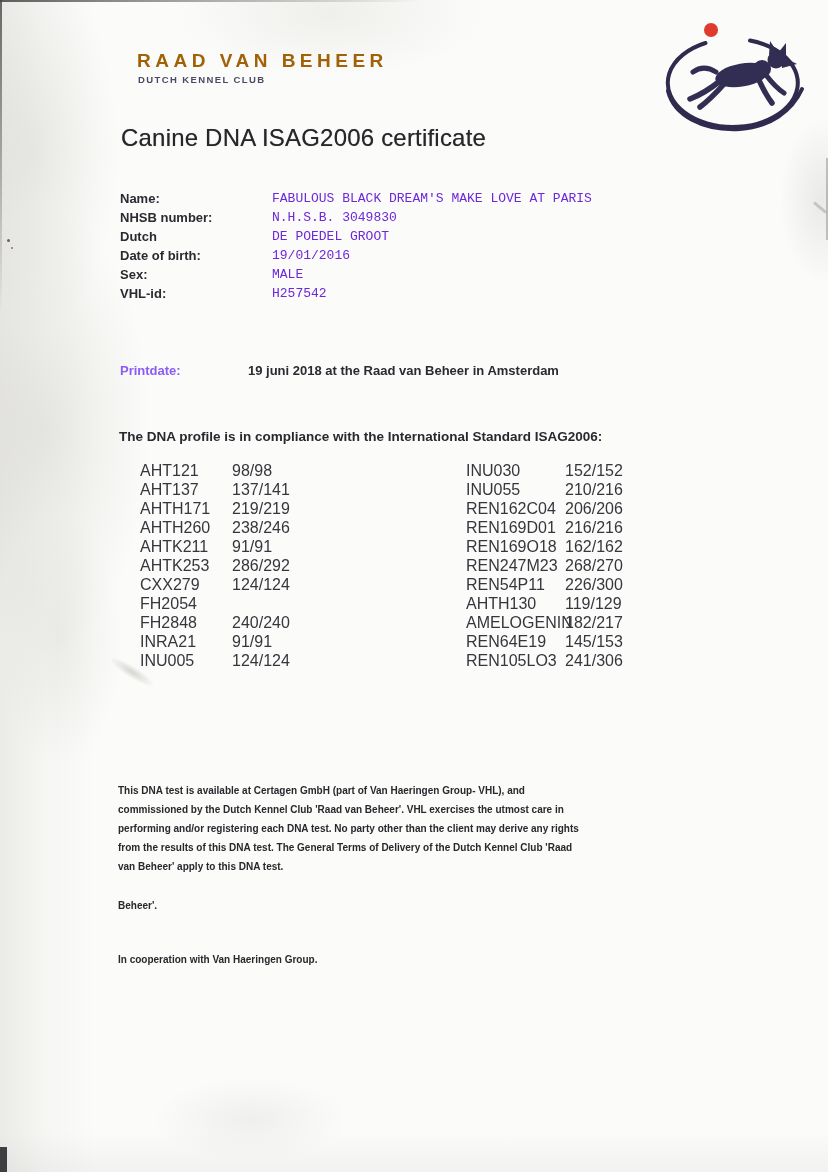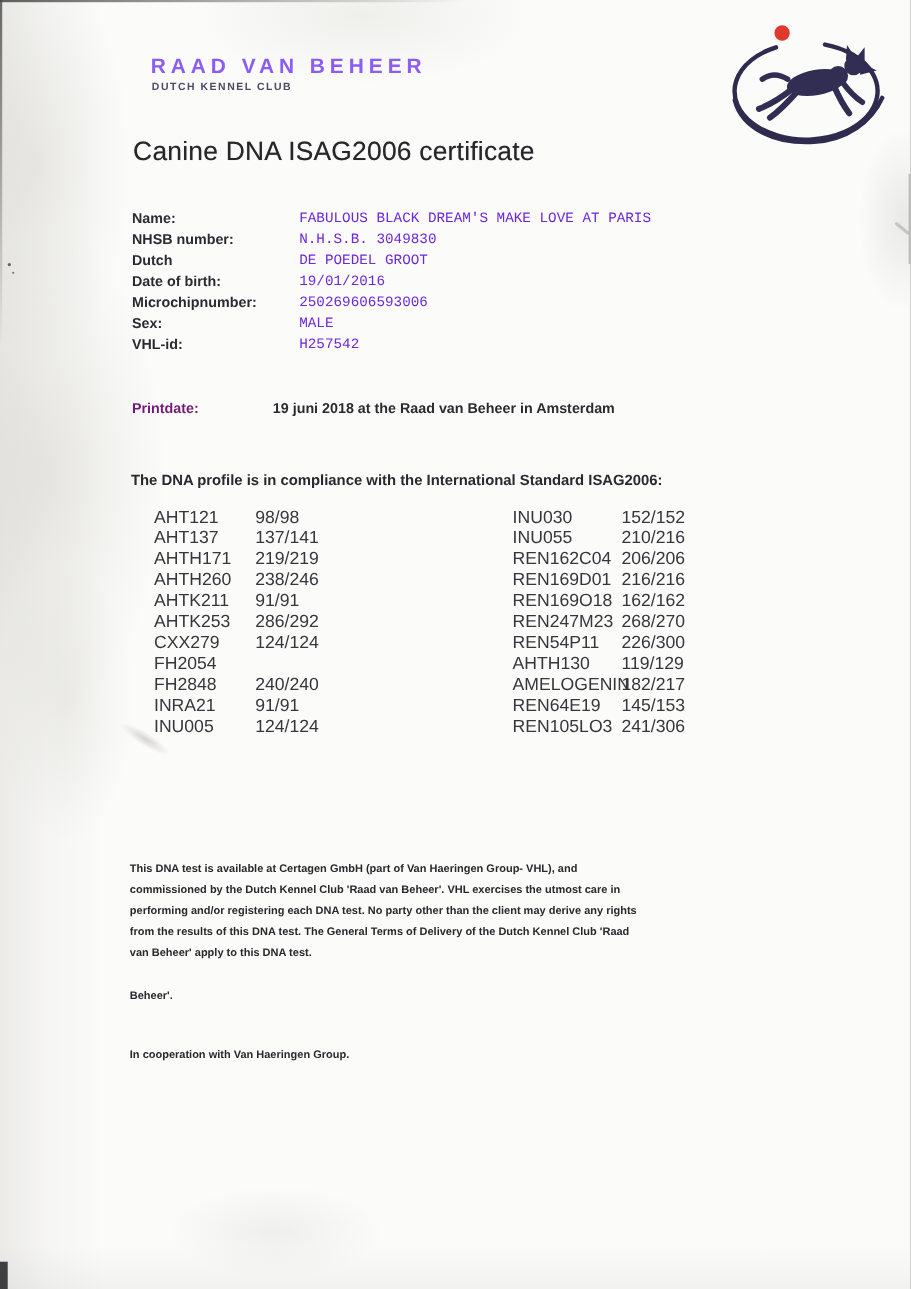--- a/index.html
+++ b/index.html
@@ -24,21 +24,21 @@
       linear-gradient(to right, rgba(150,148,142,0.16), rgba(150,148,142,0.05) 45px, transparent 95px),
       linear-gradient(to top, rgba(130,130,128,0.08), transparent 40px);
   }
   .abs{position:absolute;}
   .nowrap{white-space:nowrap;}
 
   
   .brand-name{
     left:137px;top:50px;
     font-size:19px;font-weight:bold;letter-spacing:4.5px;
-    color:#8b5cf6;
+    color:#a16207;
   }
   .brand-sub{
     left:138px;top:74px;
     font-size:9.5px;font-weight:bold;letter-spacing:1.4px;
     color:#4c4964;
   }
   .logo{left:650px;top:14px;width:164px;height:124px;}
 
   .page-title{
     left:121px;top:124px;
@@ -47,21 +47,21 @@
     text-shadow:0 0 0.7px rgba(38,38,43,0.55);
   }
 
   
   .details{left:120px;top:189px;font-size:13px;}
   .details .row{display:flex;height:19px;line-height:19px;}
   .details .lbl{width:152px;font-weight:bold;color:#2a2a31;}
   .details .val{color:#6d28d9;font-family:Liberation Mono, monospace;}
 
   .printdate{left:120px;top:361px;font-size:13px;font-weight:bold;display:flex;line-height:19px;}
-  .printdate .lbl{width:128px;color:#701a75;}
+  .printdate .lbl{width:128px;color:#8b5cf6;}
   .printdate .val{color:#2a2a31;}
 
   .compliance{
     left:119px;top:429px;
     font-size:13.5px;font-weight:bold;color:#28282e;
   }
 
   
   .dna-col{top:461px;font-size:16px;color:#36363d;}
   .dna-col.left{left:140px;}
@@ -137,24 +137,20 @@
     </div>
     <div class="row">
       <span class="lbl">Dutch</span>
       <span class="val nowrap">DE POEDEL GROOT</span>
     </div>
     <div class="row">
       <span class="lbl">Date of birth:</span>
       <span class="val nowrap">19/01/2016</span>
     </div>
     <div class="row">
-      <span class="lbl">Microchipnumber:</span>
-      <span class="val nowrap">250269606593006</span>
-    </div>
-    <div class="row">
       <span class="lbl">Sex:</span>
       <span class="val nowrap">MALE</span>
     </div>
     <div class="row">
       <span class="lbl">VHL-id:</span>
       <span class="val nowrap">H257542</span>
     </div>
   </div>
 
   <div class="abs printdate">

